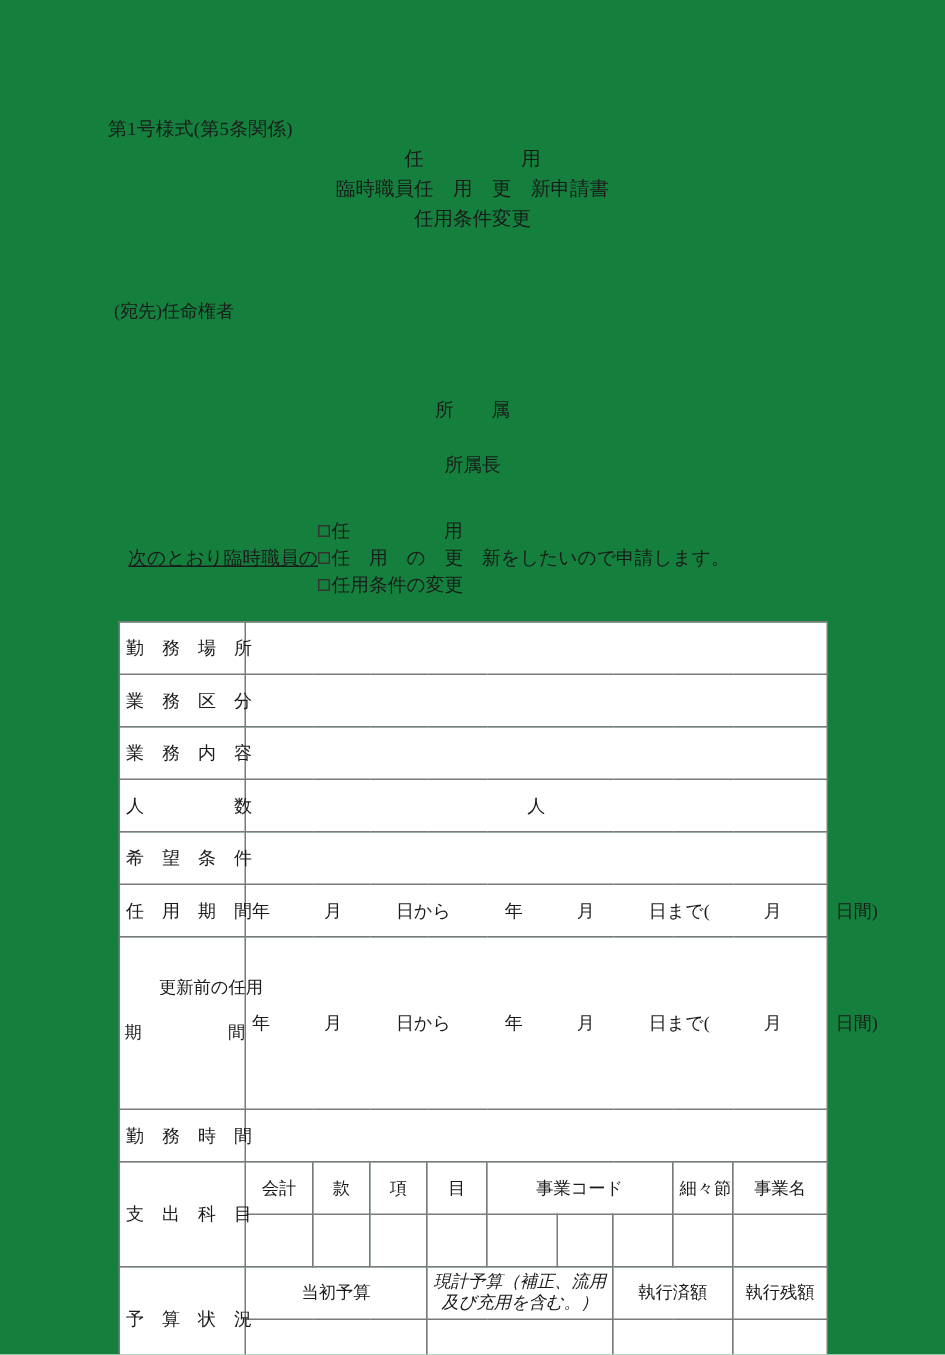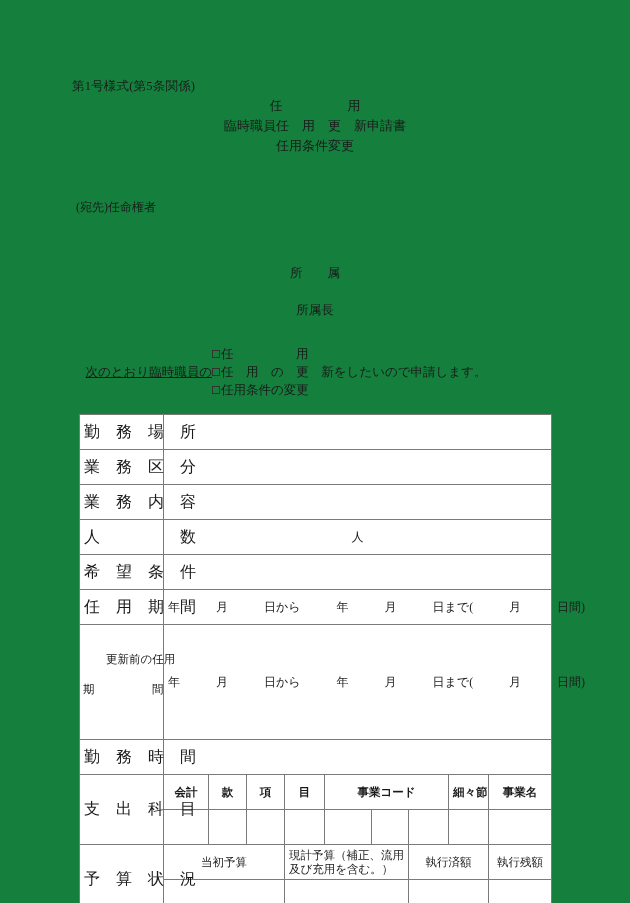--- a/index.html
+++ b/index.html
@@ -115,21 +115,21 @@
     border: 1px solid #7a7a7a;
     padding: 0 4px;
     vertical-align: middle;
     height: 34px;
     background: #fff;
   }
   td.lbl {
     width: 84px;
     text-align: left;
     white-space: pre;
-    font-size: 16px;
+    font-size: 12px;
   }
   td.lbl.two-line {
     line-height: 15px;
     padding: 12px 3px;
     font-size: 11.5px;
     text-align: left;
   }
   td.lbl.two-line .l2 {
     display: block;
     white-space: pre;
@@ -143,32 +143,32 @@
   td.persons {
     text-align: center;
     white-space: pre;
   }
   td.hdr {
     text-align: center;
     height: 19px;
     font-size: 11.5px;
     white-space: nowrap;
     padding: 0 2px;
-    font-weight: bold;
   }
   td.blankcell { height: 19px; }
   td.budget-hdr {
     text-align: center;
     height: 32px;
     font-size: 11.5px;
     line-height: 14px;
     padding: 0 3px;
   }
   td.budget-hdr.wrap2 {
-    text-align: left;
+    text-align: center;
+    font-style: italic;
   }
   td.budget-blank { height: 27px; }
 </style>
 </head>
 <body>
 
 <div id="page">
 
   <div class="abs form-no">第1号様式(第5条関係)</div>
 

